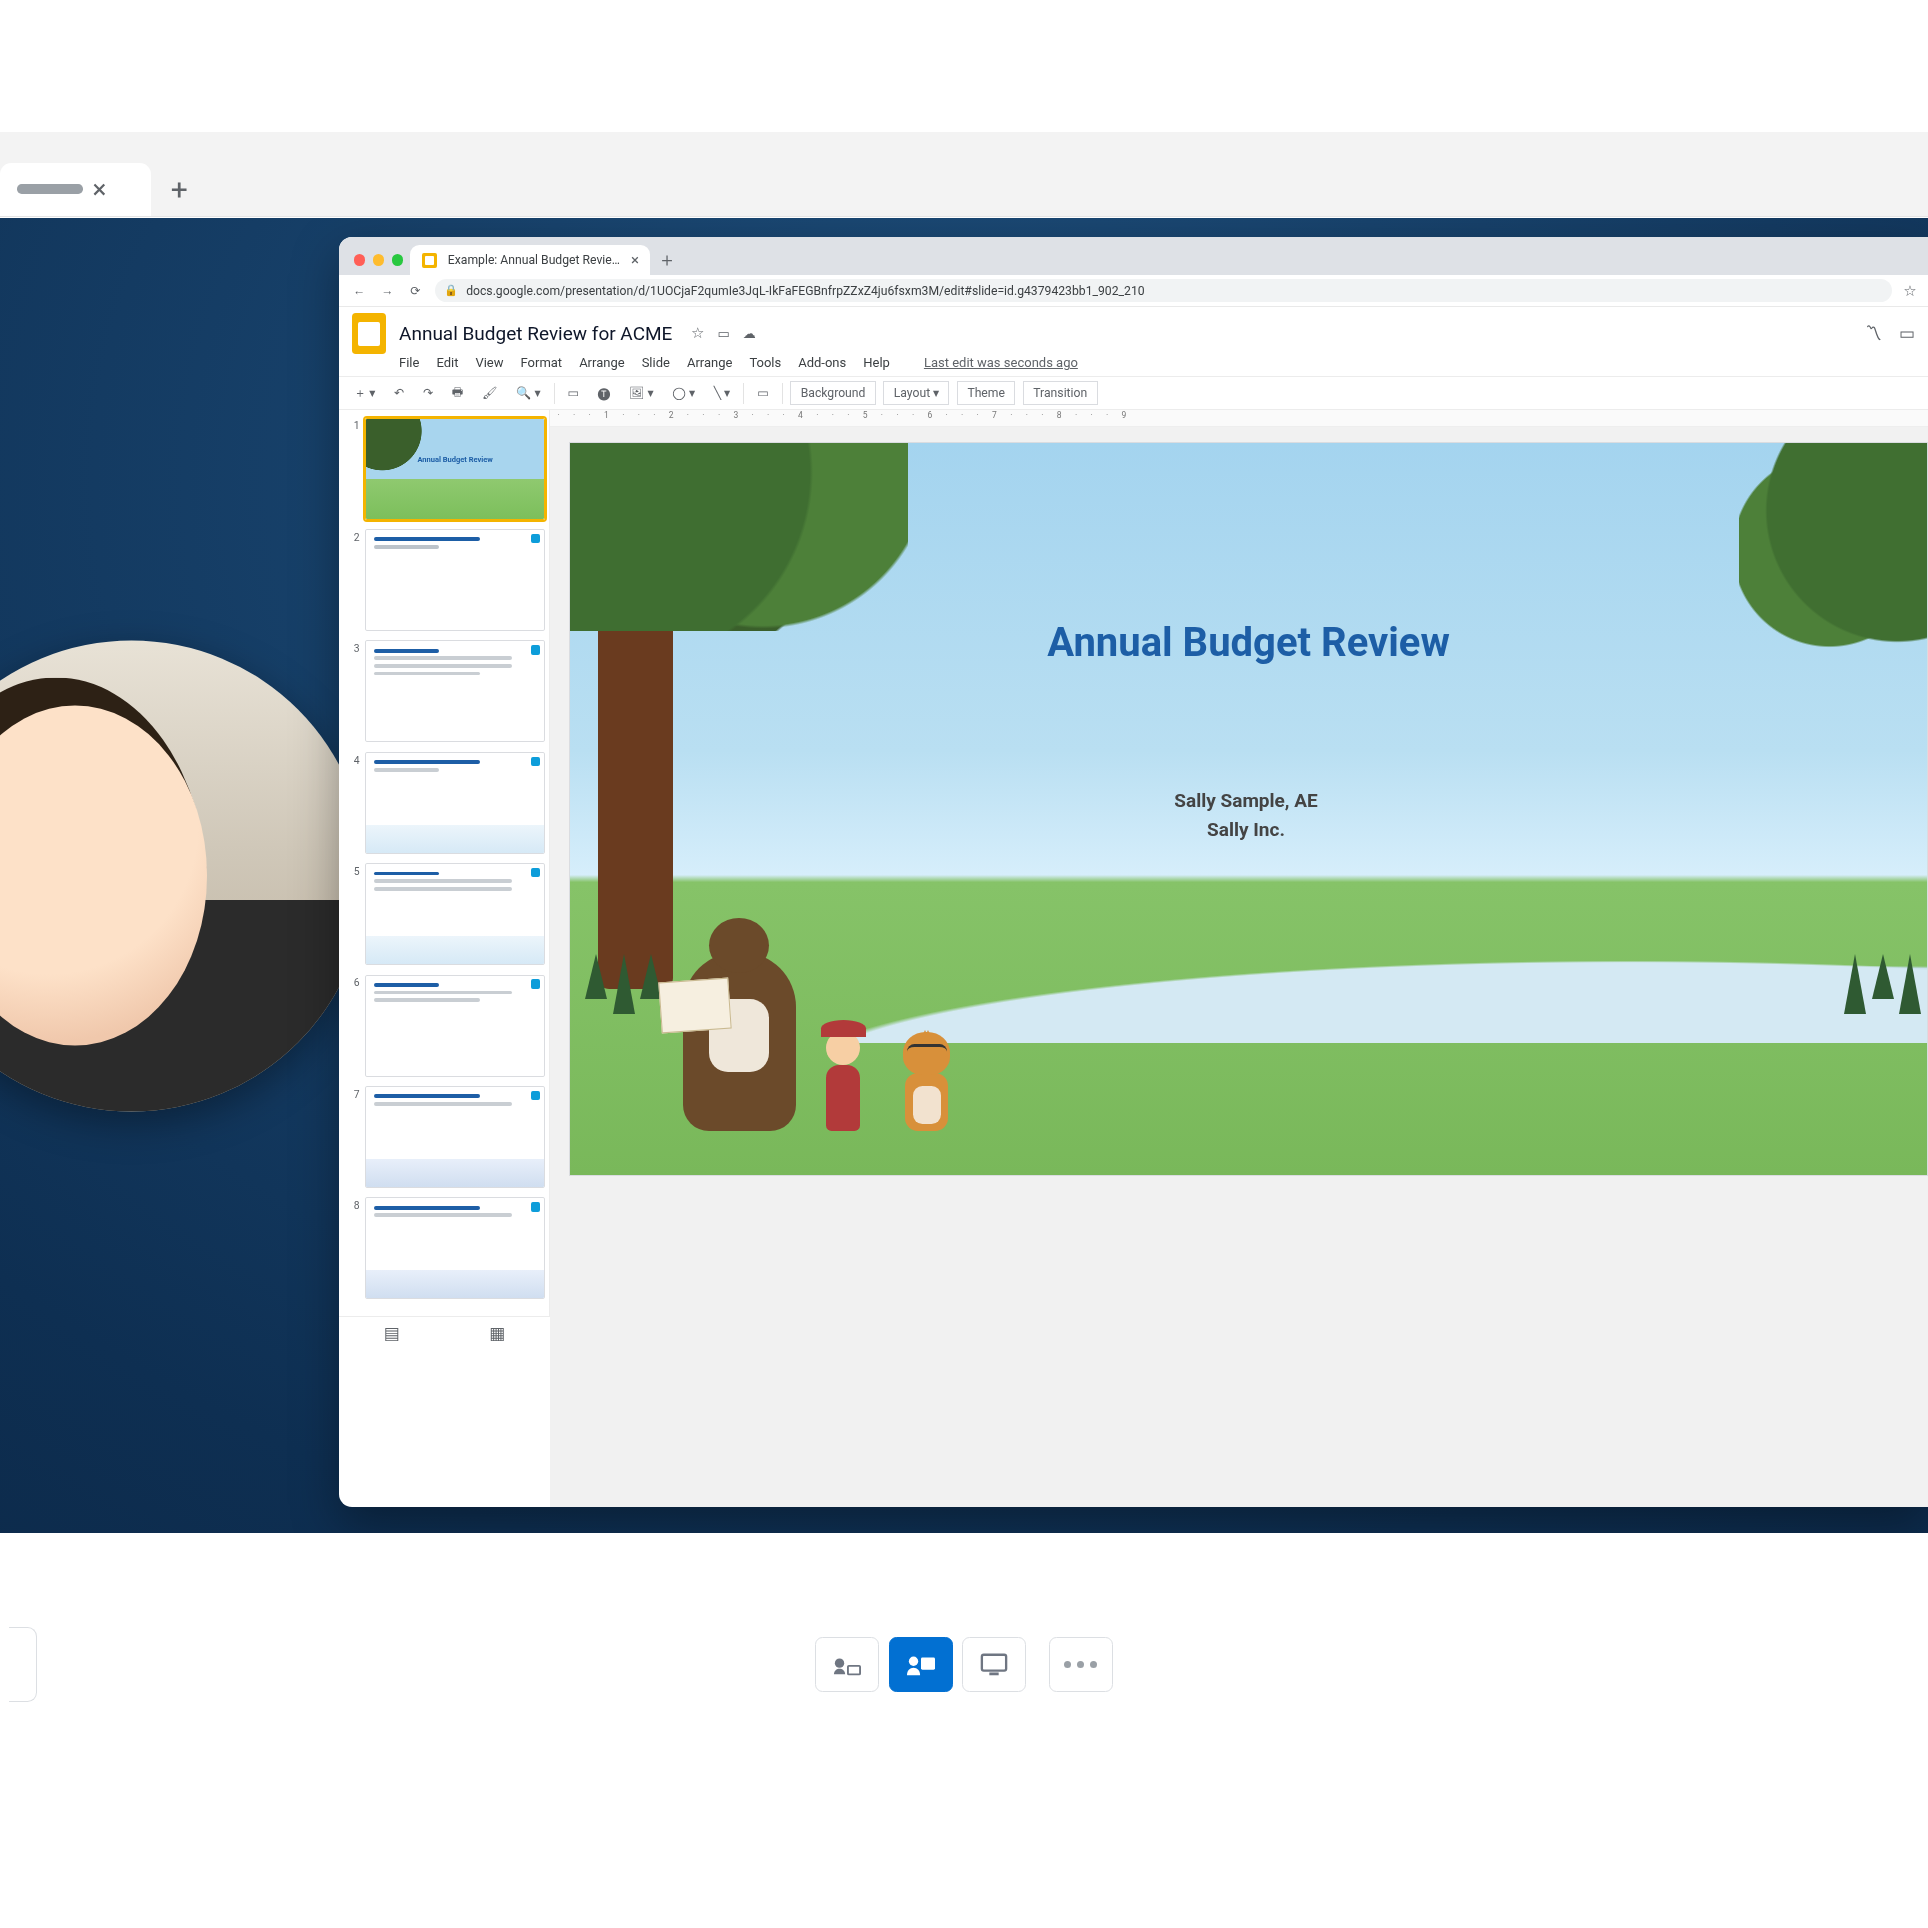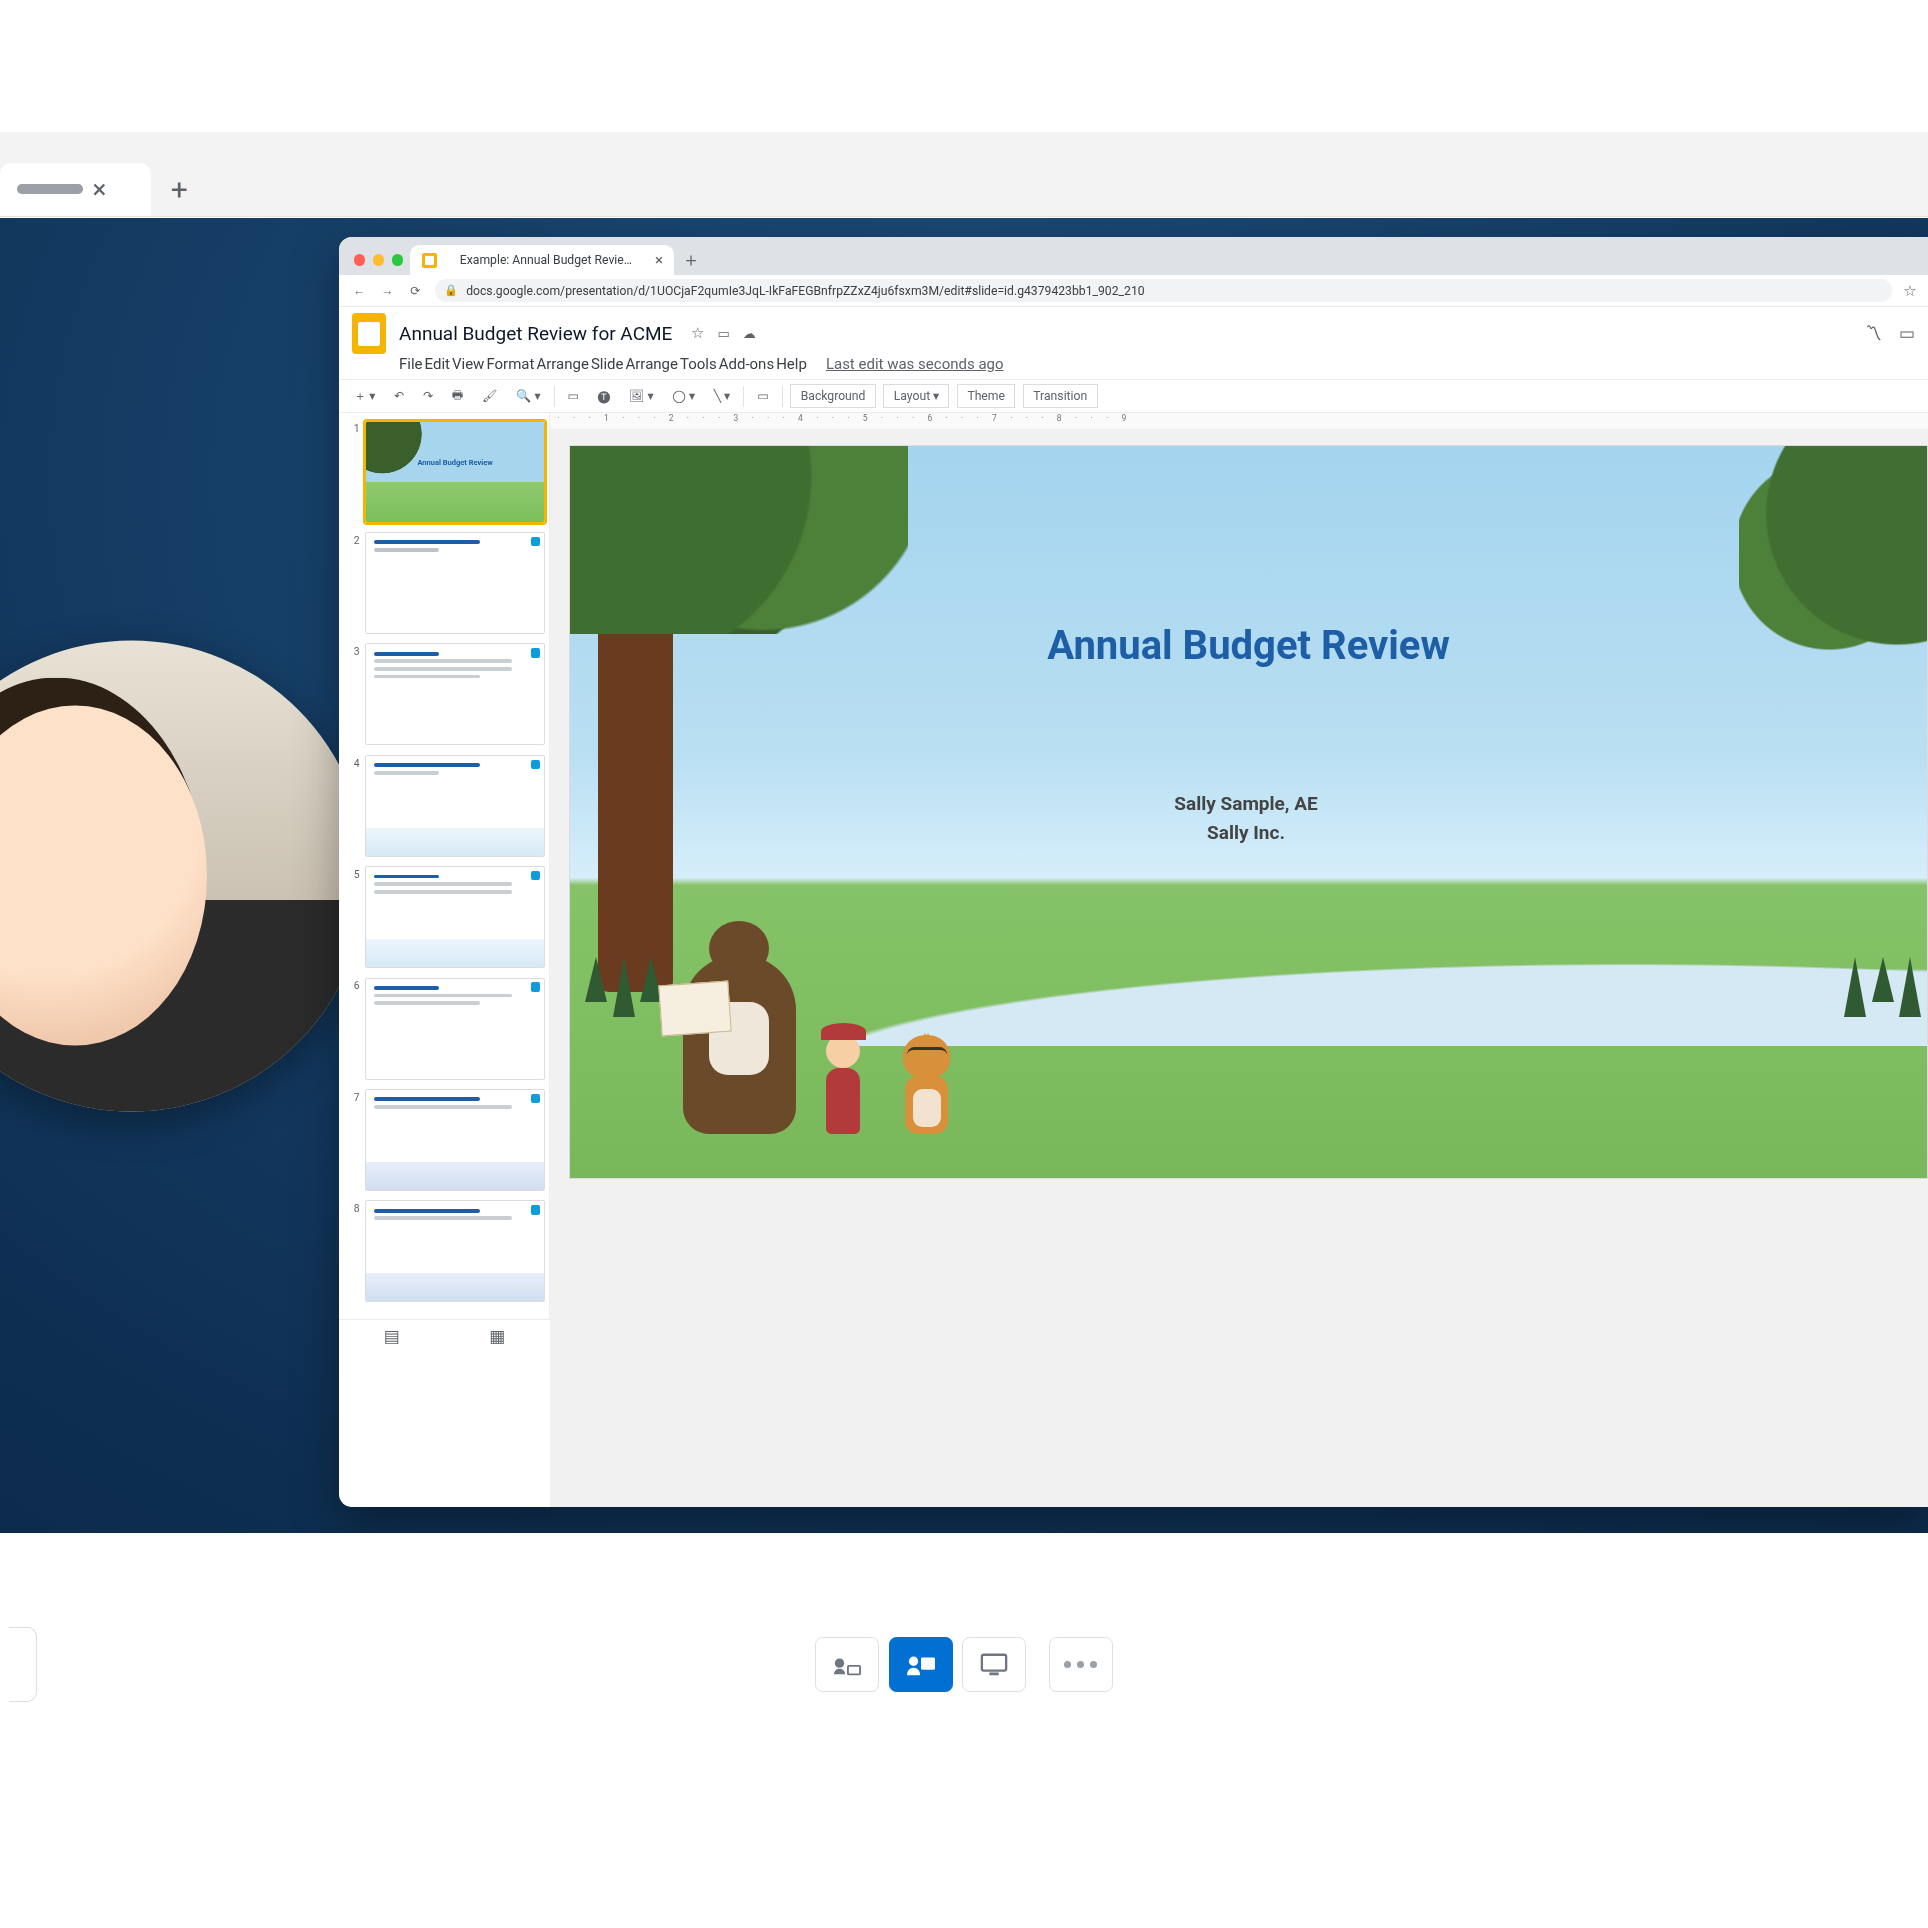--- a/index.html
+++ b/index.html
@@ -27,39 +27,39 @@
 
 
 .slides-window { position: absolute; top: 19px; left: 339px; right: 0; bottom: 26px; background: #fff; border-radius: 13px 0 0 13px; box-shadow: 0 17px 47px rgba(0,0,0,0.35); display: flex; flex-direction: column; overflow: hidden; }
 
 .sw-tabbar { height: 38px; background: #dee1e6; display: flex; align-items: flex-end; padding-left: 11.3px; gap: 0; }
 .sw-traffic { display: flex; gap: 7.5px; align-items: center; padding: 0 7.5px 9.4px 3.8px; }
 .sw-dot { width: 11.3px; height: 11.3px; border-radius: 50%; }
 .sw-dot.red { background: #ff5f57; }
 .sw-dot.yel { background: #febc2e; }
 .sw-dot.grn { background: #28c840; }
-.sw-tab { height: 30px; background: #fff; border-radius: 9.4px 9.4px 0 0; display: flex; align-items: center; padding: 0 11.3px; gap: 23px; font-size: 12.2px; color: #3c4043; max-width: 282px; }
+.sw-tab { height: 30px; background: #fff; border-radius: 9.4px 9.4px 0 0; display: flex; align-items: center; padding: 0 11.3px; gap: 11px; font-size: 12.2px; color: #3c4043; max-width: 282px; }
 .sw-tab .favicon { width: 15px; height: 15px; background: #f4b400; border-radius: 1.9px; position: relative; }
 .sw-tab .favicon::after { content: ""; position: absolute; left: 2.8px; right: 2.8px; top: 3.8px; bottom: 2.8px; background: #fff; border-radius: 0.9px; }
 .sw-tab .tclose { color: #5f6368; font-size: 15px; }
 .sw-newtab { width: 26px; height: 26px; display: flex; align-items: center; justify-content: center; color: #5f6368; font-size: 19px; margin-left: 3.8px; margin-bottom: 1.9px; }
 
 .sw-addr { height: 32px; background: #fff; display: flex; align-items: center; gap: 11.3px; padding: 0 11.3px; border-bottom: 0.9px solid #e9e9e9; color: #5f6368; font-size: 12.2px; }
 .sw-addr .icon { width: 17px; text-align: center; }
 .sw-addr .urlbox { flex: 1; height: 22.6px; background: #f1f3f4; border-radius: 13px; display: flex; align-items: center; gap: 7.5px; padding: 0 9.4px; color: #3c4043; }
 .sw-addr .urlbox .lock { font-size: 11.3px; color: #5f6368; }
 .sw-addr .star { font-size: 15px; }
 
 .sw-header { display: flex; align-items: center; gap: 13px; padding: 5.6px 13px 1.9px 13px; }
 .sw-logo { width: 34px; height: 41px; background: #f4b400; border-radius: 3.8px; position: relative; }
 .sw-logo::after { content: ""; position: absolute; left: 5.6px; right: 5.6px; top: 9.4px; bottom: 7.5px; background: #fff; border-radius: 1.9px; }
 .sw-title { font-size: 19px; color: #0f172a; }
 .sw-right { margin-left: auto; display: flex; gap: 17px; color: #5f6368; font-size: 17px; }
 
-.sw-menus { display: flex; gap: 2px; padding: 0 0 5.6px 60px; font-size: 15px; color: #3c4043; align-items: center; }
+.sw-menus { display: flex; gap: 17px; padding: 0 0 5.6px 60px; font-size: 13px; color: #3c4043; align-items: center; }
 .sw-menus .last-edit { color: #5f6368; text-decoration: underline; margin-left: 17px; }
 
 .sw-toolbar { height: 34px; border-top: 0.9px solid #ececec; border-bottom: 0.9px solid #ececec; display: flex; align-items: center; gap: 7.5px; padding: 0 9.4px; font-size: 12.2px; color: #3c4043; }
 .sw-toolbar .tb { padding: 1.9px 5.6px; color: #5f6368; display: inline-flex; align-items: center; gap: 2.8px; }
 .sw-toolbar .tb.box { border: 0.9px solid #dadce0; border-radius: 0; padding: 3.8px 9.4px; }
 .sw-toolbar .sep { width: 0.9px; height: 21px; background: #e3e3e3; }
 
 .sw-body { flex: 1; display: flex; overflow: hidden; }
 .filmstrip { width: 211px; border-right: 0.9px solid #ececec; overflow: auto; padding: 7.5px 3.8px 7.5px 7.5px; }
 .fs-item { display: flex; gap: 5.6px; margin-bottom: 9.4px; }

